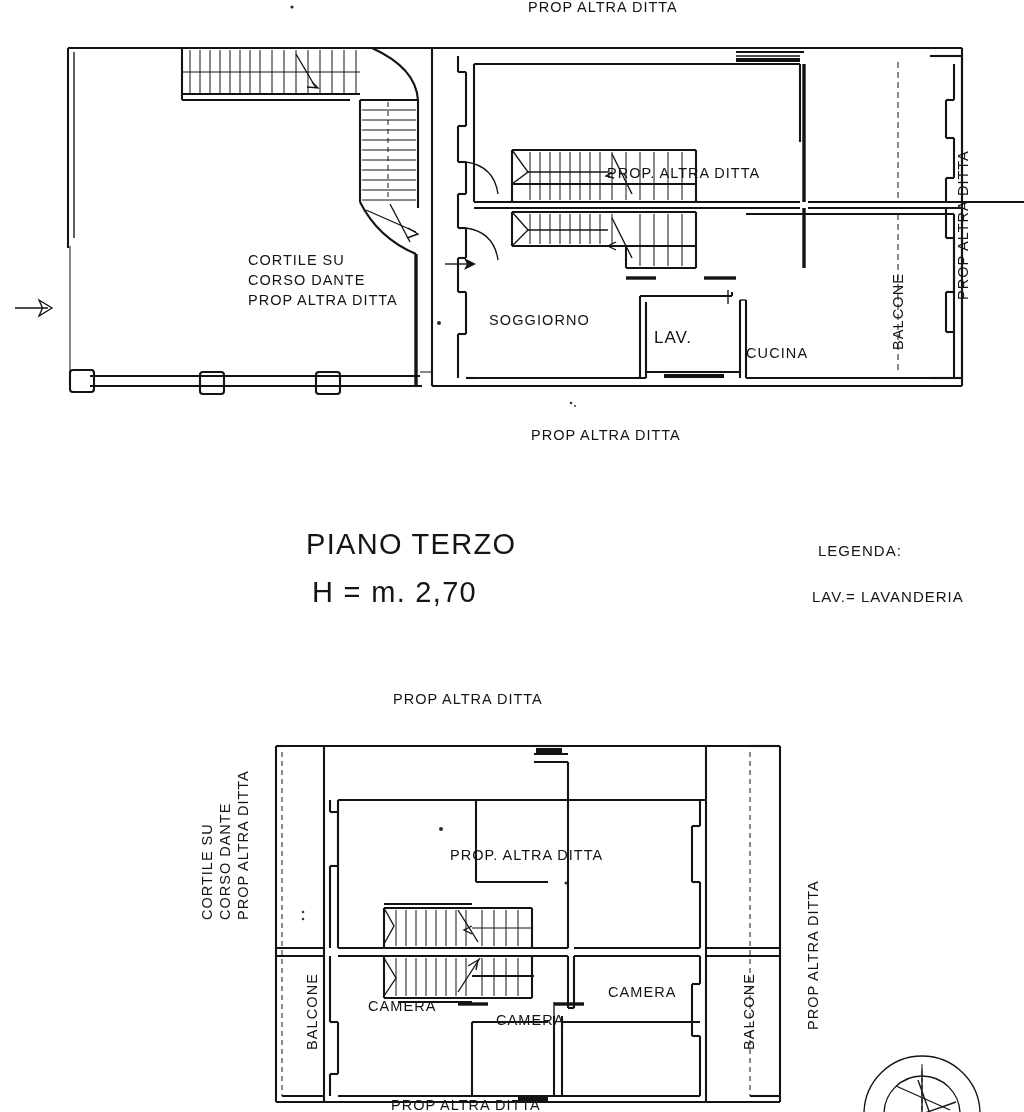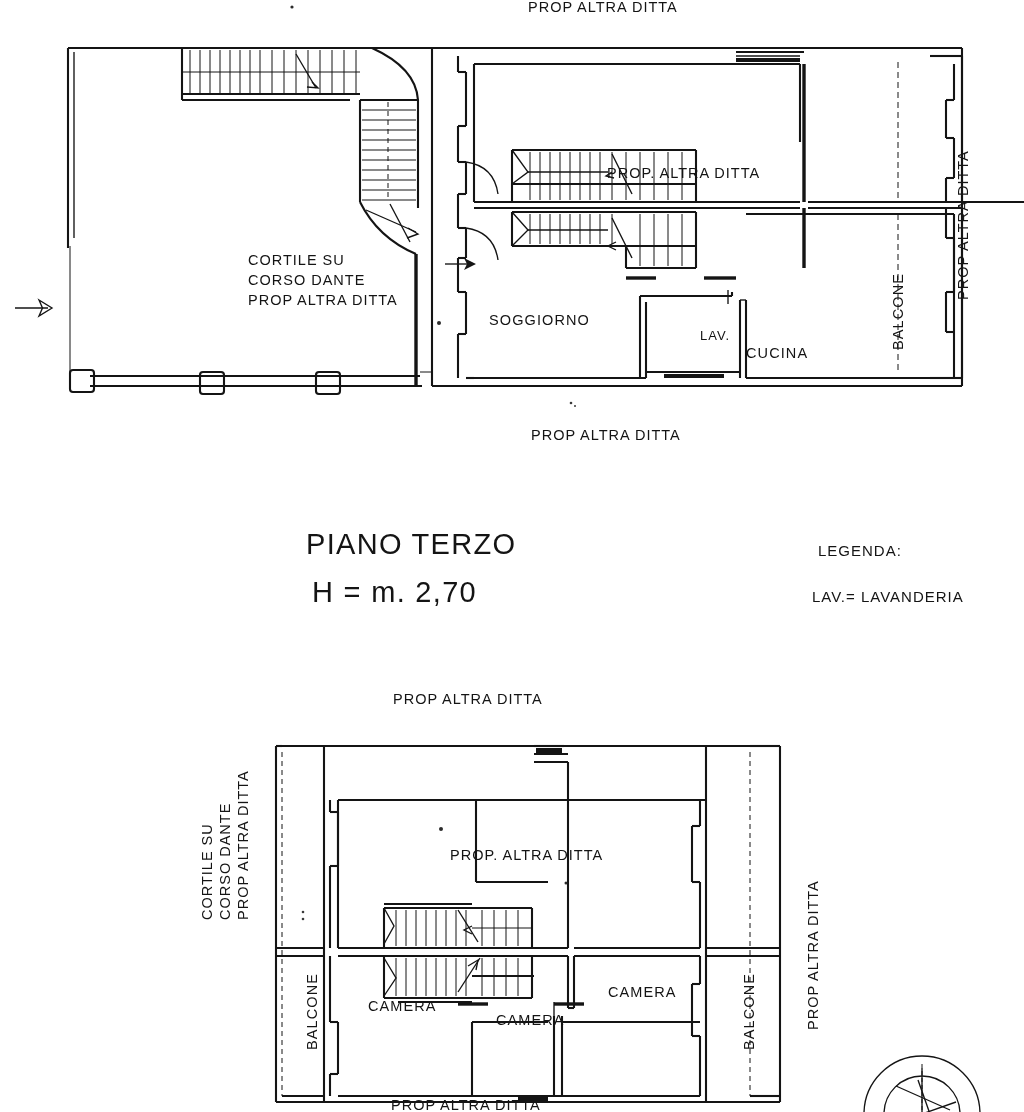--- a/index.html
+++ b/index.html
@@ -19,21 +19,21 @@
 
   .txt {
     position: absolute;
     font-family: "Liberation Sans", sans-serif;
     color: #141414;
     white-space: nowrap;
     letter-spacing: 0.6px;
     line-height: 1.0;
   }
   .room-label   { font-size: 14.5px; letter-spacing: 1.1px; }
-  .room-label-s { font-size: 13px;   letter-spacing: 1.0px; margin-left: 46px; }
+  .room-label-s { font-size: 17px;   letter-spacing: 1.0px; }
   .edge-label   { font-size: 14.5px; letter-spacing: 1.0px; }
   .block-label  { font-size: 14.5px; letter-spacing: 1.0px; line-height: 20px; }
   .title-main   { font-size: 29px;   letter-spacing: 1.3px; font-weight: 400; text-align: center; }
   .legend-label { font-size: 15px;   letter-spacing: 1.0px; }
 
   .vert-up   { transform-origin: 0 0; transform: rotate(-90deg); }
 
   svg { position: absolute; display: block; overflow: visible; }
   .w   { fill: none; stroke: #141414; stroke-width: 2.1; }
   .wt  { fill: none; stroke: #141414; stroke-width: 1.35; }

